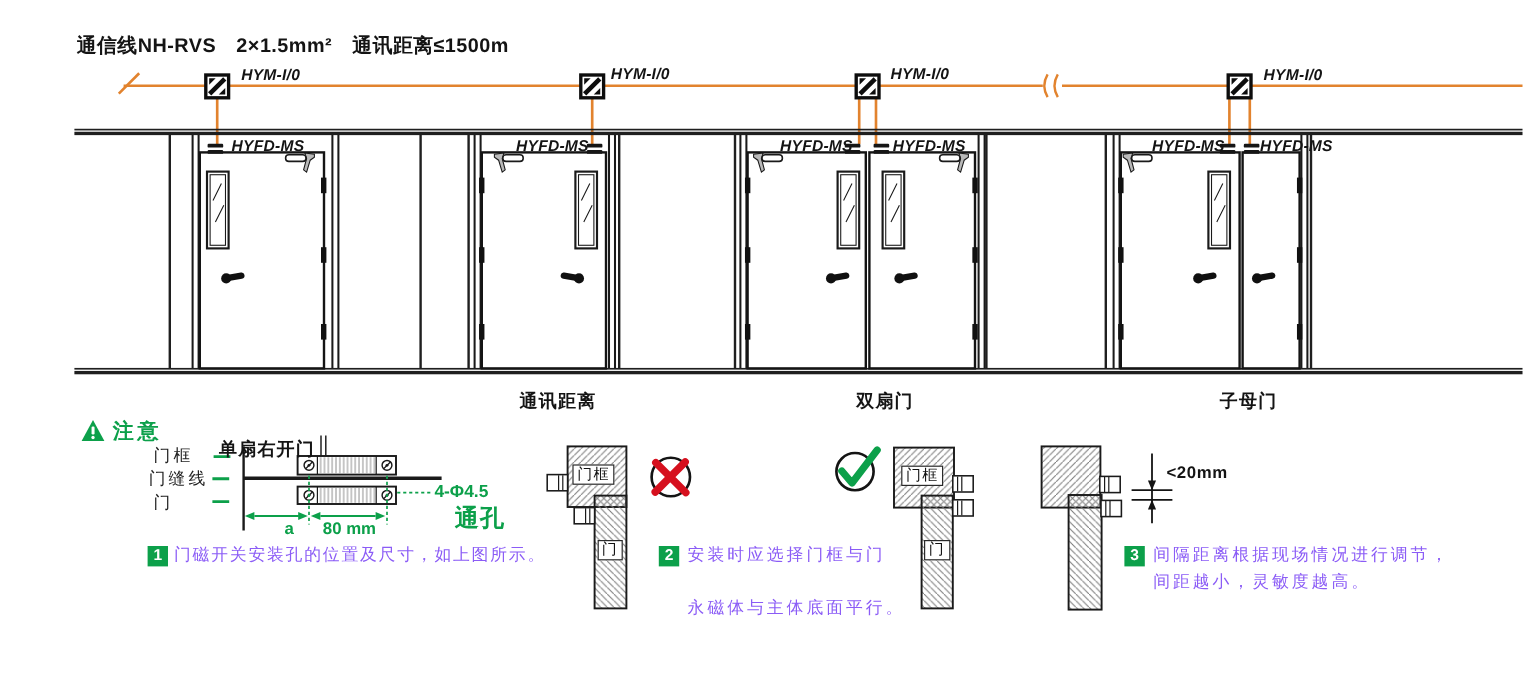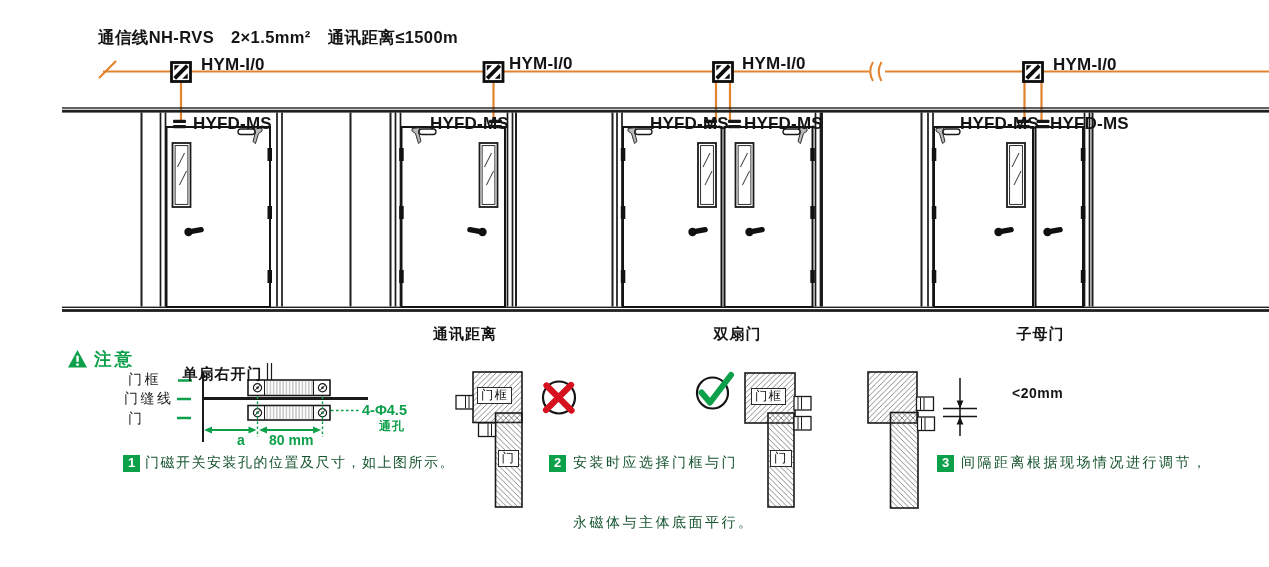--- a/index.html
+++ b/index.html
@@ -1,29 +1,29 @@
 <!DOCTYPE html>
 <html><head>
 <meta charset="utf-8">
 <style>
   html,body{margin:0;padding:0;background:#fff;}
   .canvas{position:relative;width:1269px;height:567px;background:#fff;overflow:hidden;
           font-family:"Liberation Sans","DejaVu Sans",sans-serif;color:#1a1a1a;}
   .abs{position:absolute;white-space:nowrap;}
-  .hdr{font-size:16.5px;font-weight:bold;letter-spacing:0.4px;color:#141414;margin-left:34px;}
-  .slabel{font-size:17px;font-weight:bold;color:#141414;letter-spacing:0.2px;}
+  .hdr{font-size:16.5px;font-weight:bold;letter-spacing:0.4px;color:#141414;}
+  .slabel{font-size:13px;font-weight:bold;color:#141414;letter-spacing:0.2px;font-style:italic;}
   .dlabel{font-size:15px;font-weight:bold;color:#141414;text-align:center;letter-spacing:1px;}
   .ntitle{font-size:17.5px;font-weight:bold;color:#0CA04A;letter-spacing:3px;}
   .plabel{font-size:14px;color:#222;letter-spacing:2.5px;}
   .gtxt{font-size:14px;font-weight:bold;color:#0CA04A;}
   .lbox{background:#fff;border:1.6px solid #2a2a2a;font-size:12.5px;line-height:15px;
         padding:0 3px;color:#111;letter-spacing:1px;}
   .badge{width:17px;height:16.5px;background:#0CA04A;color:#fff;font-size:13px;font-weight:bold;
          text-align:center;line-height:16.5px;}
-  .note{font-size:14px;color:#14532d;}
+  .note{font-size:14px;color:#8b5cf6;}
   .ls15{letter-spacing:1.5px;} .ls25{letter-spacing:2.5px;}
   .gapdim{font-size:14px;font-weight:bold;color:#141414;letter-spacing:0.5px;}
   svg{position:absolute;left:0;top:0;}
 </style>
 </head>
 <body>
 
 <div class="canvas">
 
 <svg width="1269" height="567" viewBox="0 0 1269 567">
@@ -252,32 +252,33 @@
 
 <div class="abs ntitle" style="left:94px;top:347px;">注意</div>
 
 <div class="abs plabel" style="left:128px;top:371px;">门框</div>
 <div class="abs plabel" style="left:124px;top:390px;">门缝线</div>
 <div class="abs plabel" style="left:128px;top:410px;">门</div>
 
 <div class="abs gtxt" style="left:237px;top:432px;">a</div>
 <div class="abs gtxt" style="left:269px;top:432px;">80 mm</div>
 <div class="abs gtxt" style="left:362px;top:402px;font-size:14.5px;">4-Φ4.5</div>
-<div class="abs gtxt" style="left:379px;top:418px;font-size:12px;letter-spacing:1px;">通孔</div>
+<div class="abs gtxt" style="left:379px;top:418px;font-size:20px;letter-spacing:1px;">通孔</div>
 
 <div class="abs lbox" style="left:477px;top:387px;">门框</div>
 <div class="abs lbox" style="left:497.5px;top:450px;">门</div>
 <div class="abs lbox" style="left:751px;top:388px;">门框</div>
 <div class="abs lbox" style="left:770px;top:450px;">门</div>
 
-<div class="abs gapdim" style="left:972px;top:385px;margin-left:40px;">&lt;20mm</div>
+<div class="abs gapdim" style="left:972px;top:385px;">&lt;20mm</div>
 
 <div class="abs badge" style="left:123px;top:455px;">1</div>
 <div class="abs note ls15" style="left:145px;top:454px;">门磁开关安装孔的位置及尺寸，如上图所示。</div>
 
 <div class="abs badge" style="left:549px;top:455px;">2</div>
 <div class="abs note ls25" style="left:573px;top:454px;">安装时应选择门框与门</div>
-<div class="abs note ls25" style="left:573px;top:498px;margin-top:16px;">永磁体与主体底面平行。</div>
+<div class="abs note ls25" style="left:573px;top:498px;">永磁体与主体底面平行。</div>
 
 <div class="abs badge" style="left:937px;top:455px;">3</div>
 <div class="abs note ls25" style="left:961px;top:454px;">间隔距离根据现场情况进行调节，</div>
+<div class="abs note ls25" style="left:961px;top:476px;">间距越小，灵敏度越高。</div>
 
 </div>
 
 </body></html>

